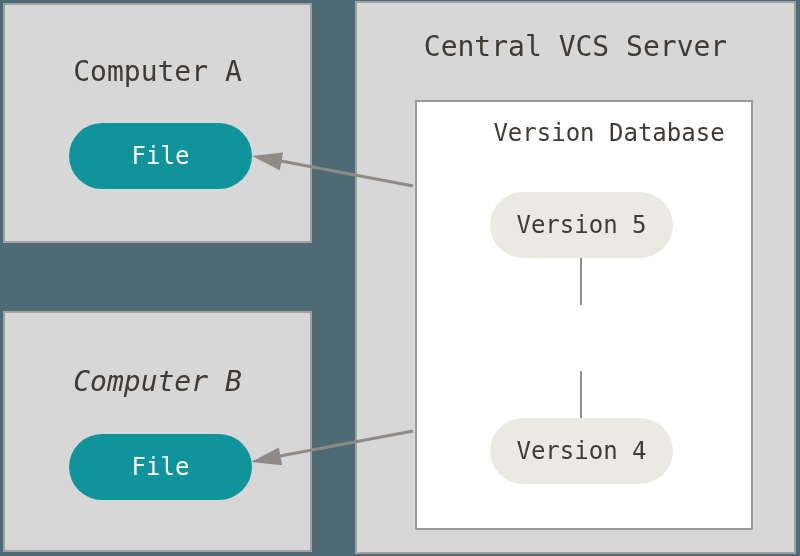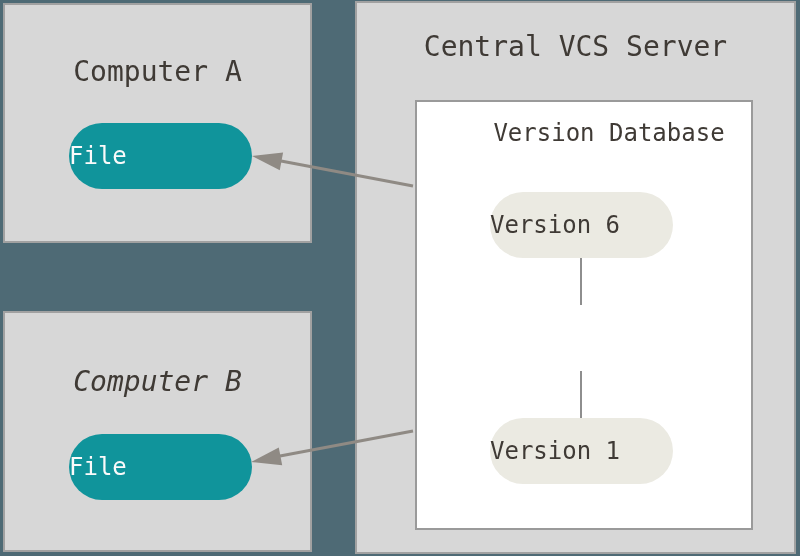--- a/index.html
+++ b/index.html
@@ -34,20 +34,21 @@
     color: var(--text, #3f3a35);
     white-space: pre;
   }
   .computer-a .box-title { top: 50px; }
   .computer-b .box-title { top: 52px; font-style: italic; }
   .server .box-title     { top: 27px; }
   .pill {
     position: absolute;
     display: flex;
     align-items: center;
+    justify-content: center;
     box-sizing: border-box;
     white-space: pre;
   }
   .file-pill {
     left: 64px; top: 118px;
     width: 183px; height: 66px;
     border-radius: 33px;
     background: var(--file_pill, #10949b);
     color: var(--file_text, #fafafa);
     font-size: 24px;
@@ -124,28 +125,28 @@
     </div>
   </div>
 
   <div class="box server">
     <div class="box-title">Central VCS Server</div>
 
     <div class="db">
       <div class="db-title">Version Database</div>
 
       <div class="pill version-pill v3">
-        <span>Version 6</span>
+        <span>Version 5</span>
       </div>
       <div class="connector c1"></div>
 
       <div class="connector c2"></div>
 
       <div class="pill version-pill v1">
-        <span>Version 1</span>
+        <span>Version 4</span>
       </div>
     </div>
   </div>
 
   <svg class="arrows" viewBox="0 0 800 556">
     <line class="arrow-line" x1="413" y1="186" x2="281" y2="161"></line>
     <polygon class="arrow-head" points="252,156 283.1,152.6 279.8,170.3"></polygon>
     <line class="arrow-line" x1="413" y1="431" x2="280" y2="456"></line>
     <polygon class="arrow-head" points="251,462 278.8,447.6 282.2,465.2"></polygon>
   </svg>

